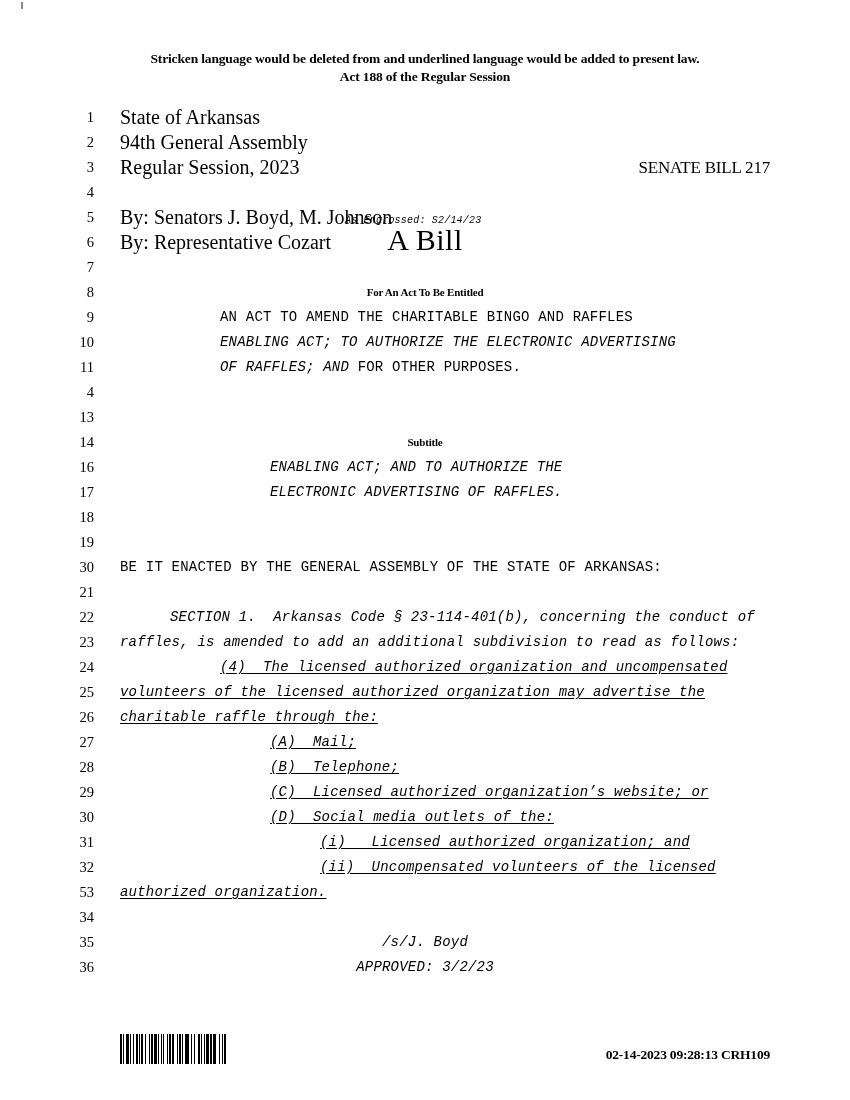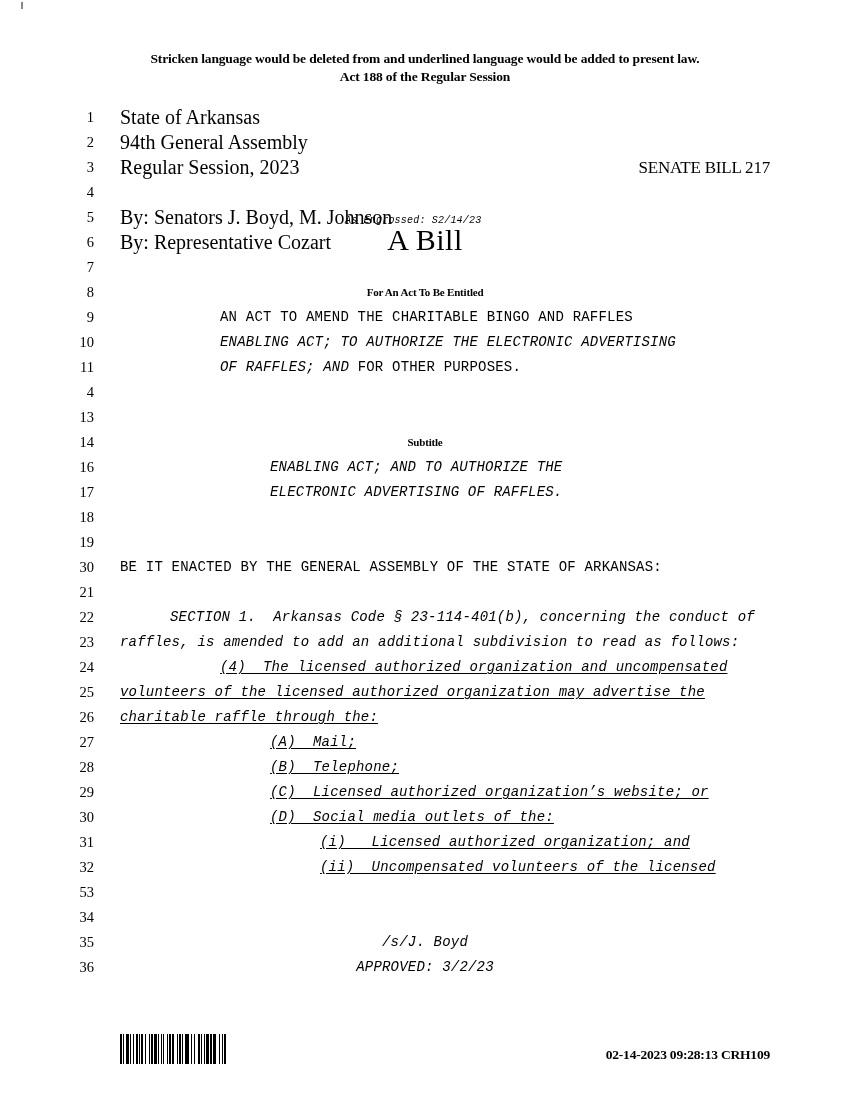--- a/index.html
+++ b/index.html
@@ -352,20 +352,21 @@
       <span class="ln-text mono ital ind4"><span class="uline">(i)   Licensed authorized organization; and</span></span>
     </div>
 
     <div class="ln">
       <span class="ln-num">32</span>
       <span class="ln-text mono ital ind4"><span class="uline">(ii)  Uncompensated volunteers of the licensed</span></span>
     </div>
 
     <div class="ln">
       <span class="ln-num">53</span>
+      <span class="ln-text mono ital"><span class="uline">authorized organization.</span></span>
     </div>
 
     <div class="ln">
       <span class="ln-num">34</span>
       <span class="ln-text"></span>
     </div>
 
     <div class="ln">
       <span class="ln-num">35</span>
       <span class="center-mono ital">/s/J. Boyd</span>

